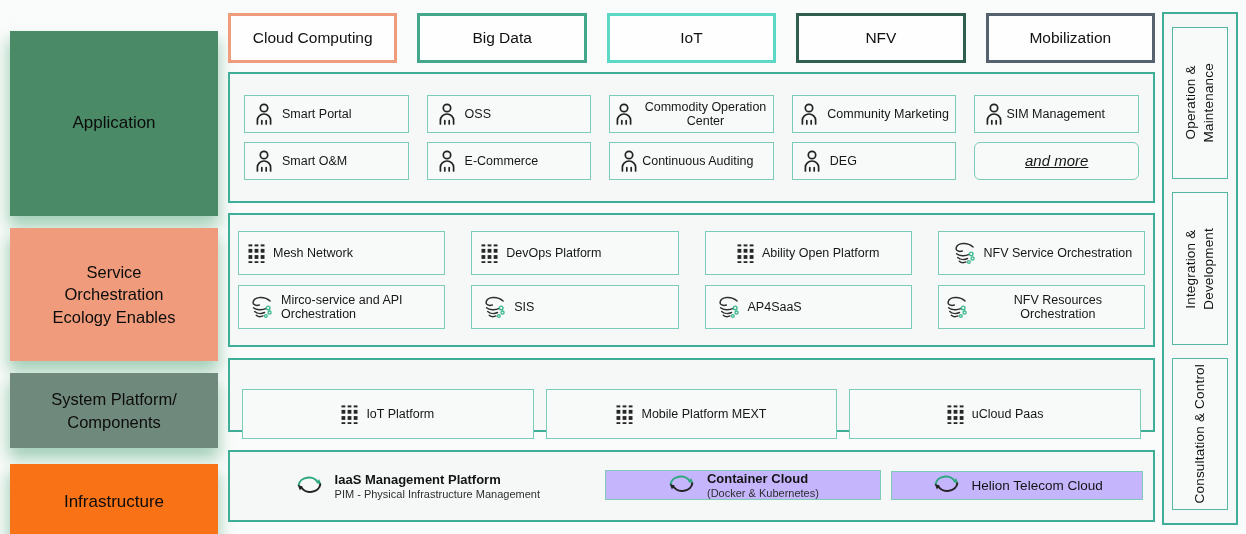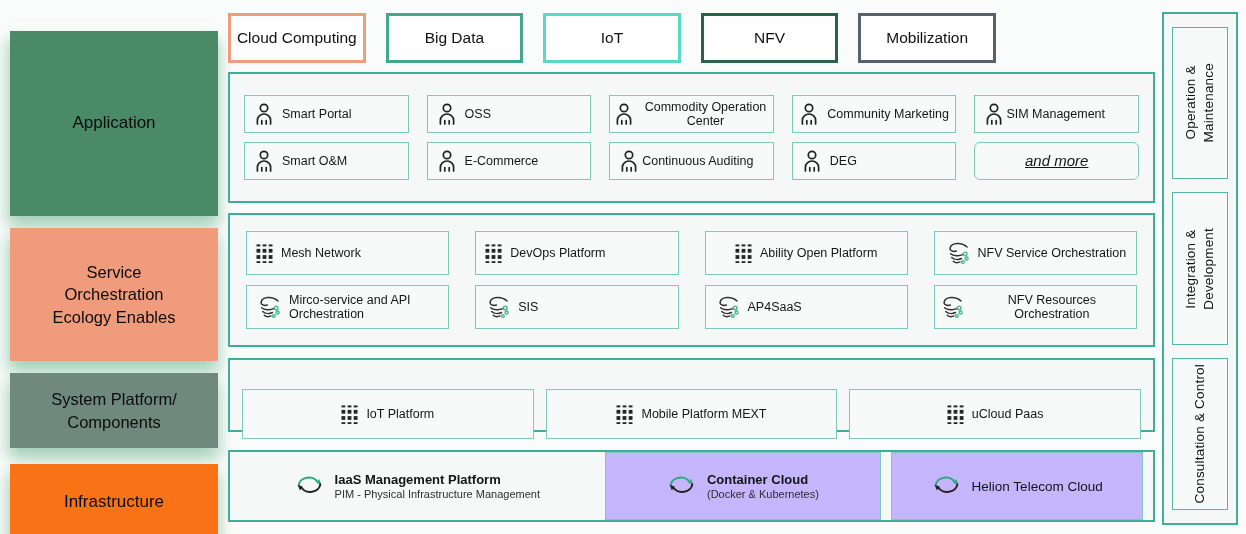--- a/index.html
+++ b/index.html
@@ -16,61 +16,61 @@
     text-align:center; font-size:17px; color:#0c0c0c;
     white-space:pre-line; line-height:1.35;
     box-shadow:-4px 9px 14px rgba(125,190,155,.5), 4px 10px 12px rgba(125,190,155,.35);
     margin-top:16px;
   }
   .layer-application{top:15px; height:185px;}
   .layer-service{top:212px; height:133px; font-size:16.5px;}
   .layer-system{top:357px; height:75px; font-size:16.5px;}
   .layer-infrastructure{top:448px; height:76px;}
   
-  .tabs{position:absolute; left:228px; top:13px; width:768px; height:50px; display:flex; gap:20px;}
+  .tabs{position:absolute; left:228px; top:13px; width:927px; height:50px; display:flex; gap:20px;}
   .tab{
     flex:1; background:#fdfefd; border:3px solid #888; box-sizing:border-box;
     display:flex; align-items:center; justify-content:center; font-size:15.5px;
   }
   
   .panel{
     position:absolute; left:228px; width:927px; box-sizing:border-box;
     background:#f6f8f7; border:2px solid #3fae97;
   }
   .panel-app{top:72px; height:131px;}
   .panel-service{top:213px; height:134px;}
   .panel-system{top:358px; height:74px;}
   .panel-infra{top:450px; height:72px;}
   .app-grid{
     height:100%; box-sizing:border-box; padding:0 14px;
     display:grid; grid-template-columns:repeat(5,1fr); grid-auto-rows:38px;
     gap:9px 18px; align-content:center;
   }
   .svc-grid{
-    height:100%; box-sizing:border-box; padding:0 16px;
+    height:100%; box-sizing:border-box; padding:0 8px;
     display:grid; grid-template-columns:repeat(4,1fr); grid-auto-rows:44px;
     gap:10px 26px; align-content:center;
   }
   .sys-grid{
     height:100%; box-sizing:border-box; padding:0 12px;
     display:grid; grid-template-columns:repeat(3,1fr); grid-auto-rows:50px;
     gap:12px; align-content:center;margin-top:19px;
   }
   .item{
     background:#f8faf9; border:1.5px solid #7ccab8; box-sizing:border-box;
     display:flex; align-items:center; gap:8px; padding:2px 9px;
     font-size:12.5px; color:#161616; line-height:1.15;
   }
   .item .label{text-align:left;}
   .item.centered{justify-content:center; padding:2px 4px;}
   .item.centered .label{text-align:center;}
   .item.more{justify-content:center; font-style:italic; text-decoration:underline; font-size:15px;border-radius:6px;}
   .item .icon{flex:0 0 auto; display:flex; align-items:center;}
   
-  .infra-row{height:100%; box-sizing:border-box; padding:0 10px; display:flex; gap:10px;}
+  .infra-row{height:100%; box-sizing:border-box; padding:20px 10px; display:flex; gap:10px;align-items:flex-end;}
   .infra-cell{display:flex; align-items:center; justify-content:center; gap:11px; box-sizing:border-box;}
   .infra-cell.boxed{border:1.5px solid #7ccab8; background:#c4b5fd;}
   .infra-cell.c1{flex:1.42;}
   .infra-cell.c2{flex:1.1;}
   .infra-cell.c3{flex:1;}
   .infra-text{display:flex; flex-direction:column; justify-content:center;}
   .infra-title{font-size:13px; font-weight:700; color:#141414;}
   .infra-title.plain{font-weight:400; font-size:13.5px;}
   .infra-sub{font-size:11px; color:#2e2e2e; margin-top:1px;}
   

